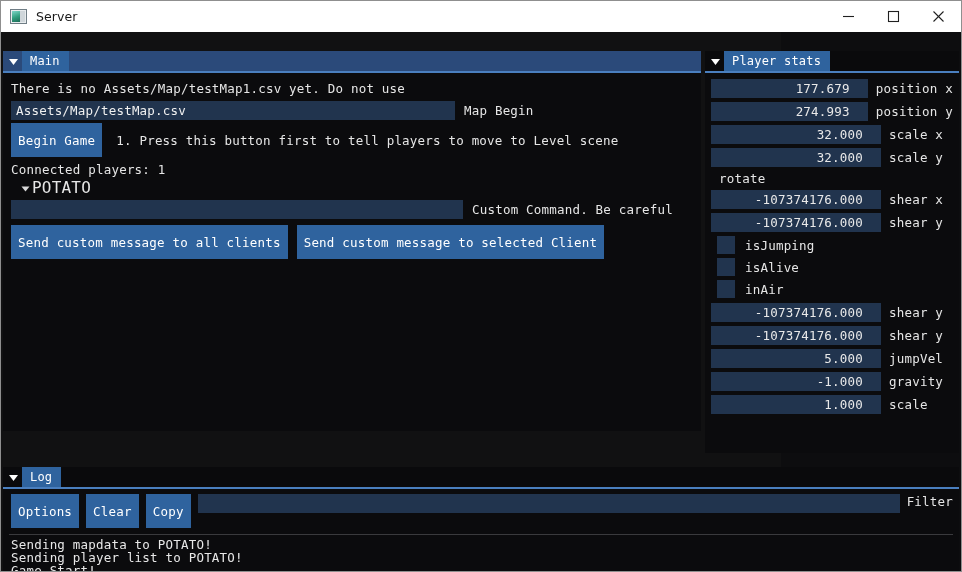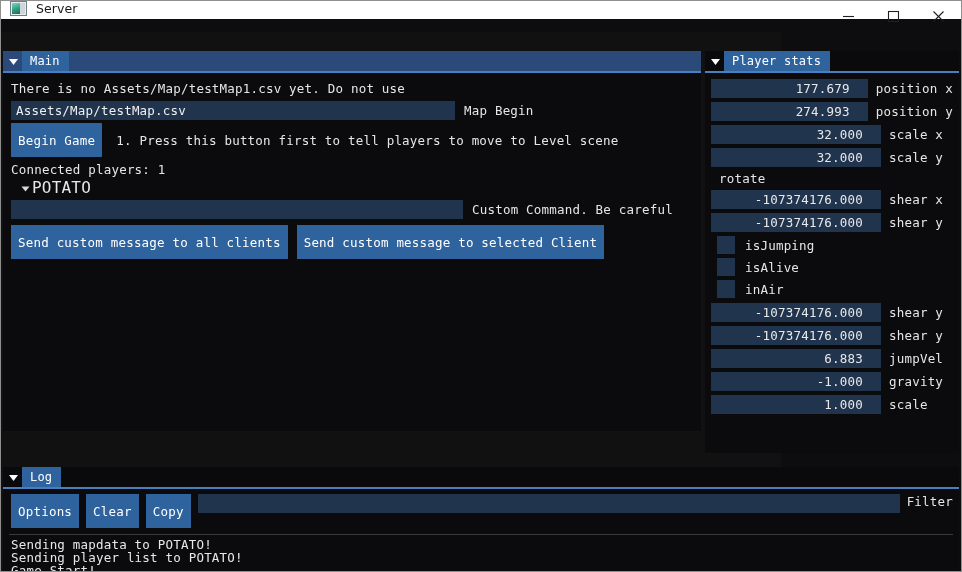--- a/index.html
+++ b/index.html
@@ -22,23 +22,24 @@
     box-sizing: border-box;
     border: 1px solid #8f8f8f;
     overflow: hidden;
   }
 
   
   .titlebar {
     position: absolute;
     left: 0; top: 0;
     width: 960px;
-    height: 18px;
+    height: 31px;
     background: #ffffff;
     display: flex;
+    align-items: center;
     box-sizing: border-box;
   }
   .title-icon {
     width: 17px;
     height: 15px;
     margin-left: 9px;
     margin-right: 9px;
     position: relative;
     box-sizing: border-box;
     border: 1px solid #6f7d85;
@@ -436,21 +437,21 @@
 
           <div class="stat-row" style="margin-top:5px;">
             <div class="stat-field">-107374176.000</div>
             <div class="stat-label">shear y</div>
           </div>
           <div class="stat-row">
             <div class="stat-field">-107374176.000</div>
             <div class="stat-label">shear y</div>
           </div>
           <div class="stat-row">
-            <div class="stat-field">6.883</div>
+            <div class="stat-field">5.000</div>
             <div class="stat-label">jumpVel</div>
           </div>
           <div class="stat-row">
             <div class="stat-field">-1.000</div>
             <div class="stat-label">gravity</div>
           </div>
           <div class="stat-row">
             <div class="stat-field">1.000</div>
             <div class="stat-label">scale</div>
           </div>

